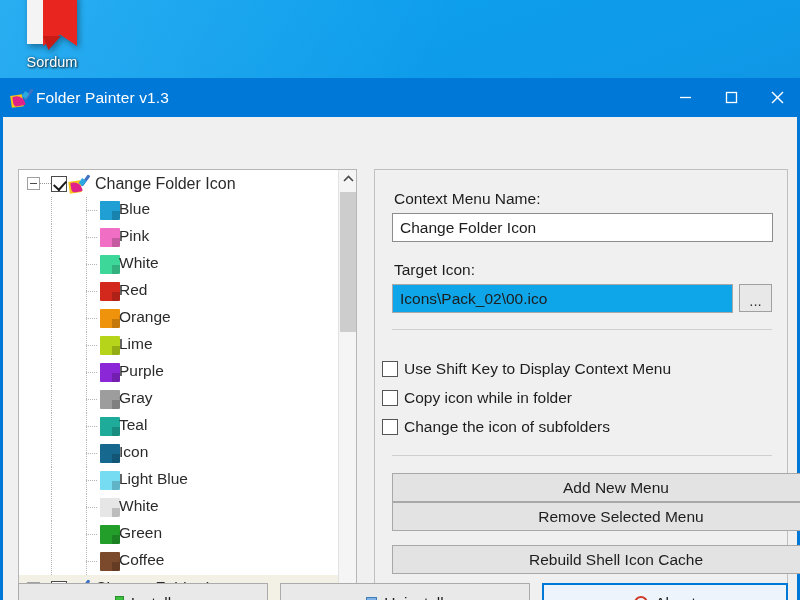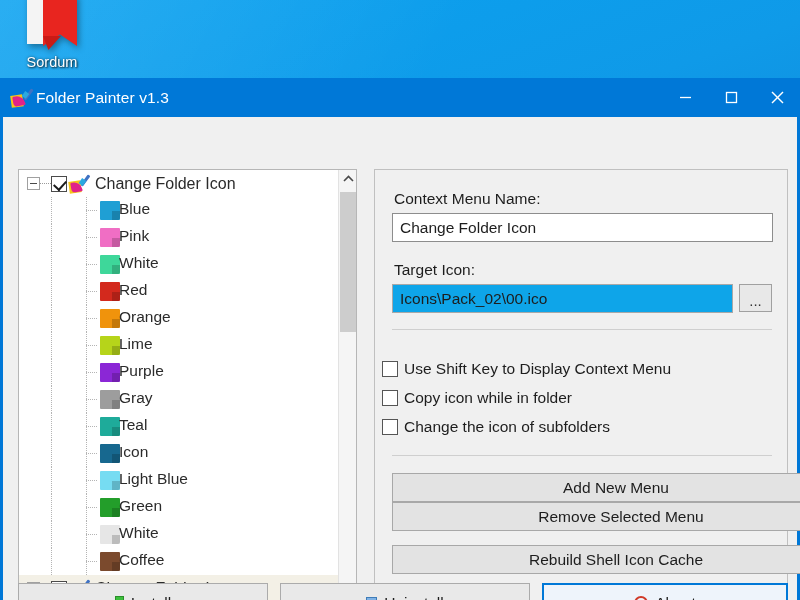--- a/index.html
+++ b/index.html
@@ -387,34 +387,34 @@
                   <div class="body" style="background: rgb(118, 220, 242);"></div>
                   <div class="tab"></div>
                 </div>
                 <div class="clabel">Light Blue</div>
               </div>
               <div class="trow child">
                 <div class="vline"></div>
                 <div class="vline2"></div>
                 <div class="hline"></div>
                 <div class="swatch">
+                  <div class="body" style="background: rgb(230, 230, 230);"></div>
+                  <div class="tab"></div>
+                </div>
+                <div class="clabel">White</div>
+              </div>
+              <div class="trow child">
+                <div class="vline"></div>
+                <div class="vline2"></div>
+                <div class="hline"></div>
+                <div class="swatch">
                   <div class="body" style="background: rgb(35, 158, 42);"></div>
                   <div class="tab"></div>
                 </div>
                 <div class="clabel">Green</div>
-              </div>
-              <div class="trow child">
-                <div class="vline"></div>
-                <div class="vline2"></div>
-                <div class="hline"></div>
-                <div class="swatch">
-                  <div class="body" style="background: rgb(230, 230, 230);"></div>
-                  <div class="tab"></div>
-                </div>
-                <div class="clabel">White</div>
               </div>
               <div class="trow child">
                 <div class="vline"></div>
                 <div class="vline2"></div>
                 <div class="hline"></div>
                 <div class="swatch">
                   <div class="body" style="background: rgb(123, 74, 45);"></div>
                   <div class="tab"></div>
                 </div>
                 <div class="clabel">Coffee</div>

